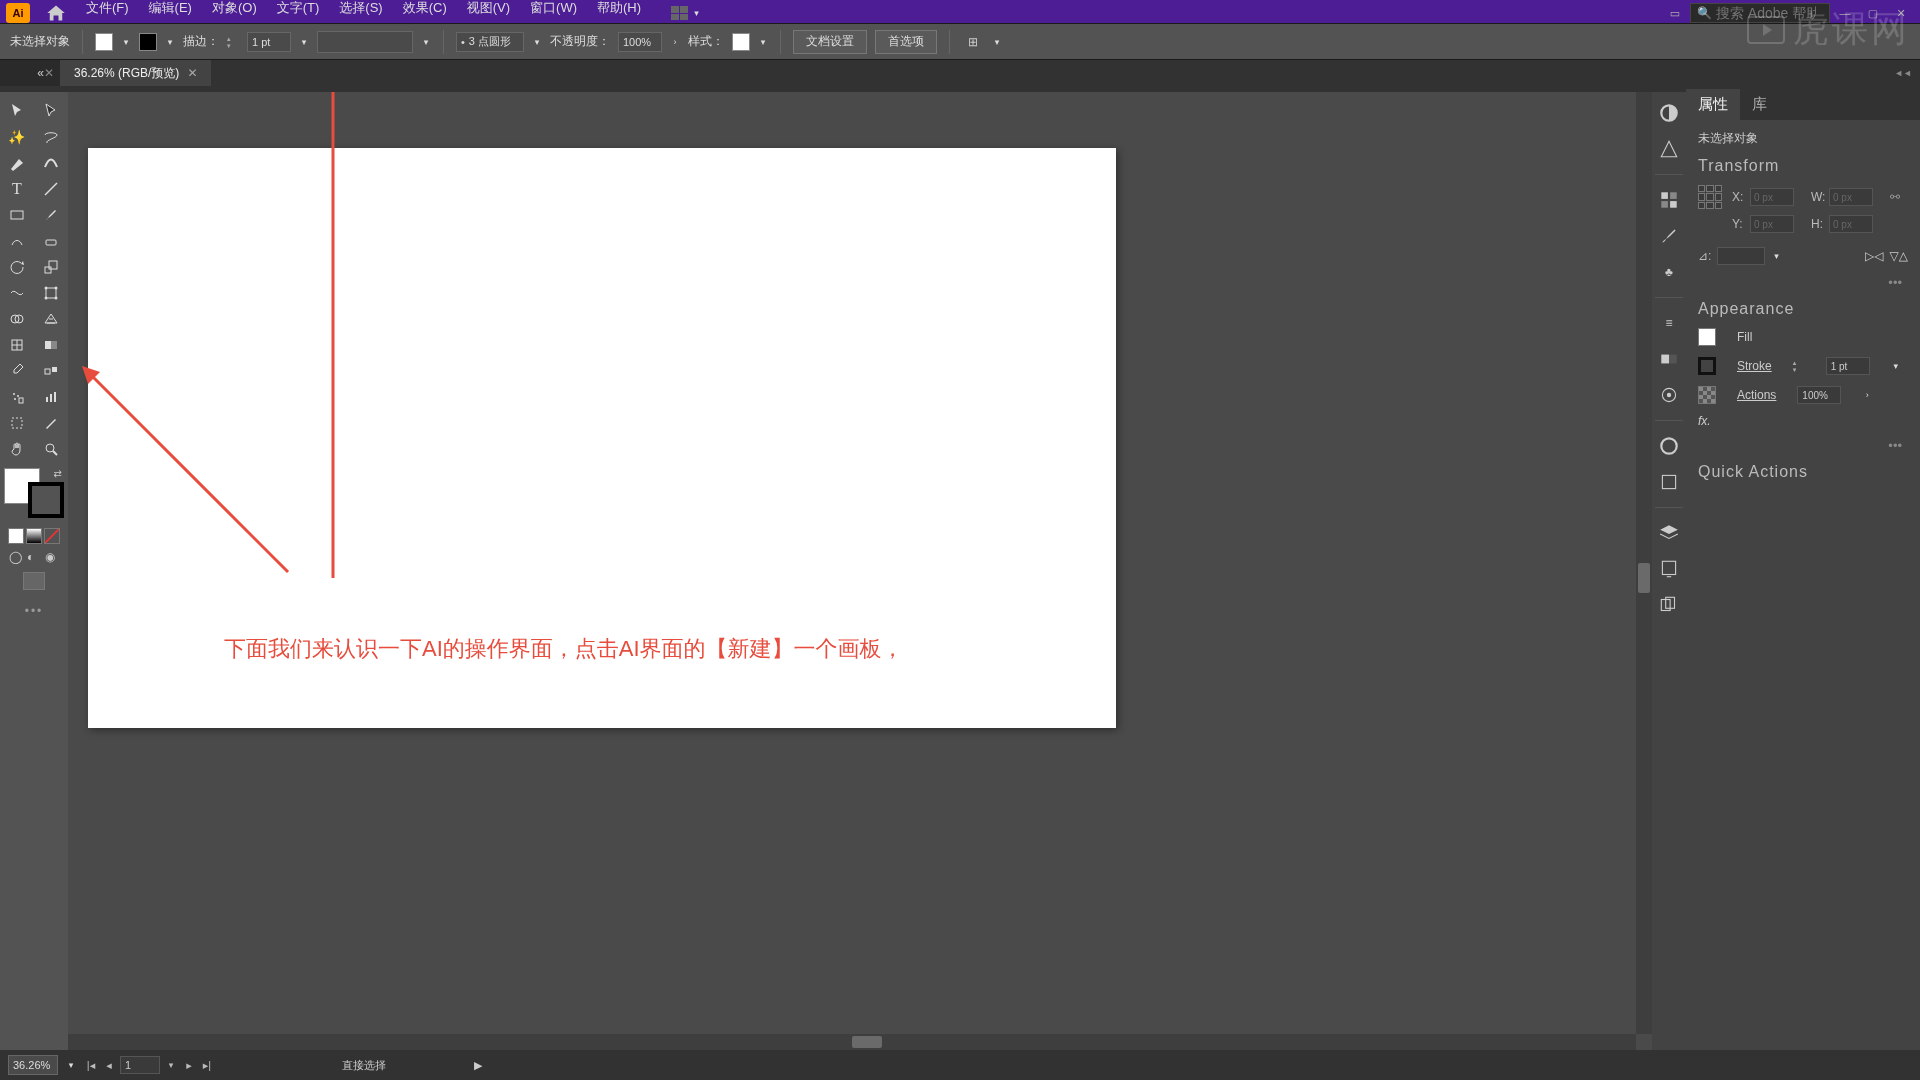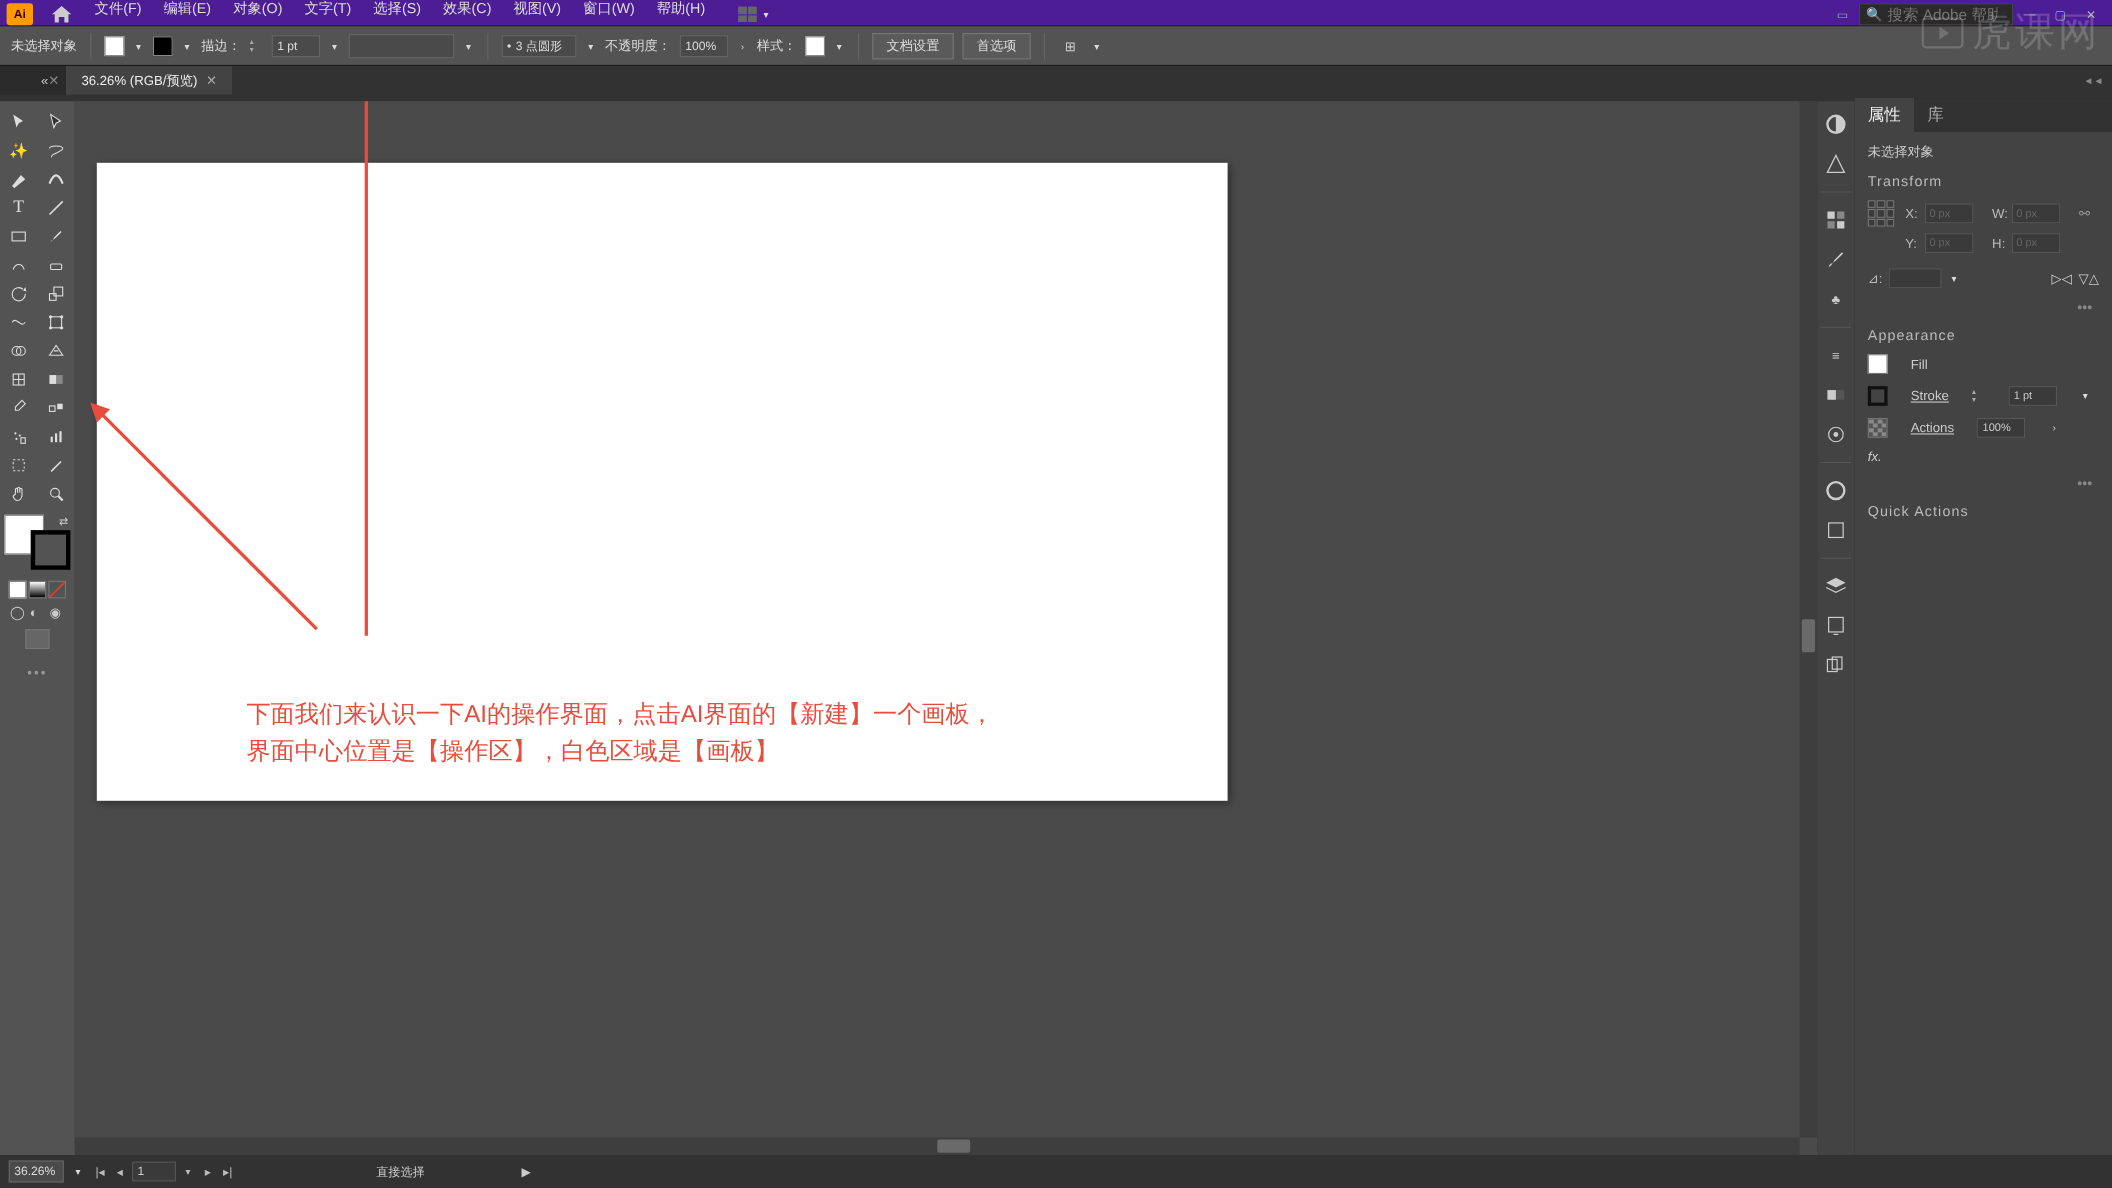--- a/index.html
+++ b/index.html
@@ -58,21 +58,21 @@
 .hscroll{position:absolute;left:0;right:16px;bottom:0;height:16px;background:#3e3e3e}
 .hscroll .thumb{position:absolute;left:50%;height:12px;width:30px;background:#6a6a6a;top:2px;border-radius:2px}
 .right-dock{width:34px;background:#434343;display:flex;flex-direction:column;align-items:center;gap:14px;padding-top:10px}
 .dock-ico{width:22px;height:22px;display:flex;align-items:center;justify-content:center;color:#ccc}
 .dock-sep{width:28px;height:1px;background:#555}
 .panel{width:234px;background:#434343;display:flex;flex-direction:column}
 .panel-tabs{height:28px;display:flex;align-items:flex-end;background:#323232}
 .ptab{padding:6px 12px;font-size:15px;color:#aaa}
 .ptab.active{background:#434343;color:#eee}
 .panel-body{padding:10px 12px;font-size:12px;color:#ccc;display:flex;flex-direction:column;gap:10px;flex:1}
-.psec-title{font-size:13px;color:#bbb;letter-spacing:1px}
+.psec-title{font-size:16px;color:#bbb;letter-spacing:1px}
 .transform-grid{display:grid;grid-template-columns:28px 1fr 1fr 18px;gap:6px;align-items:center}
 .ref-grid{width:24px;height:24px;display:grid;grid-template-columns:repeat(3,1fr);grid-template-rows:repeat(3,1fr);gap:1px}
 .ref-grid span{border:1px solid #777;background:#3a3a3a}
 .tf-field{display:flex;align-items:center;gap:4px}
 .tf-field label{color:#bbb;width:14px}
 .tf-field .val{width:44px;height:18px;background:#3a3a3a;border:1px solid #555;color:#666;font-size:10px;padding:0 3px;display:flex;align-items:center}
 .rot-row{display:flex;align-items:center;gap:6px;margin-top:4px}
 .rot-row .angle{color:#bbb}
 .rot-row .val{width:48px;height:18px;background:#3a3a3a;border:1px solid #555}
 .flip{margin-left:auto;display:flex;gap:6px;color:#ccc}
@@ -393,21 +393,20 @@
         <polygon points="15,0 8,16 22,16" fill="#e74c3c"></polygon>
       </svg>
 
       <svg style="position:absolute;top:270px;left:10px;width:220px;height:220px;overflow:visible">
         <line x1="210" y1="210" x2="12" y2="12" stroke="#e74c3c" stroke-width="3"></line>
         <polygon points="4,4 22,10 10,22" fill="#e74c3c"></polygon>
       </svg>
 
       <div class="anno-text" style="top:540px;left:156px">
         <div>下面我们来认识一下AI的操作界面，点击AI界面的【新建】一个画板，</div>
-        <div>界面中心位置是【操作区】，白色区域是【画板】</div>
       </div>
     </div>
     <div class="vscroll">
         <div class="thumb"></div>
       </div>
     <div class="hscroll">
         <div class="thumb"></div>
       </div>
   </div>
 

